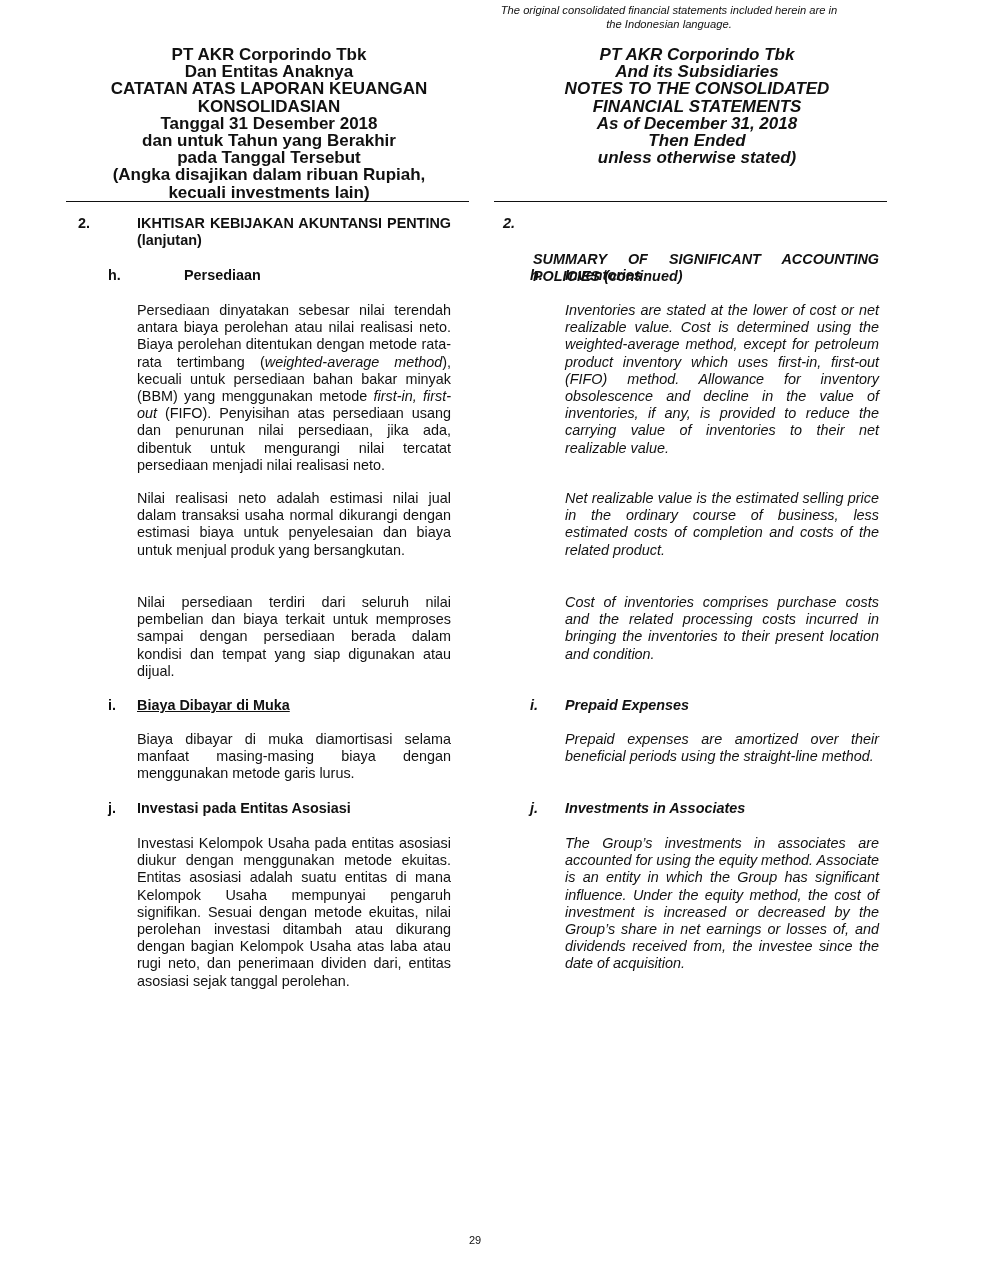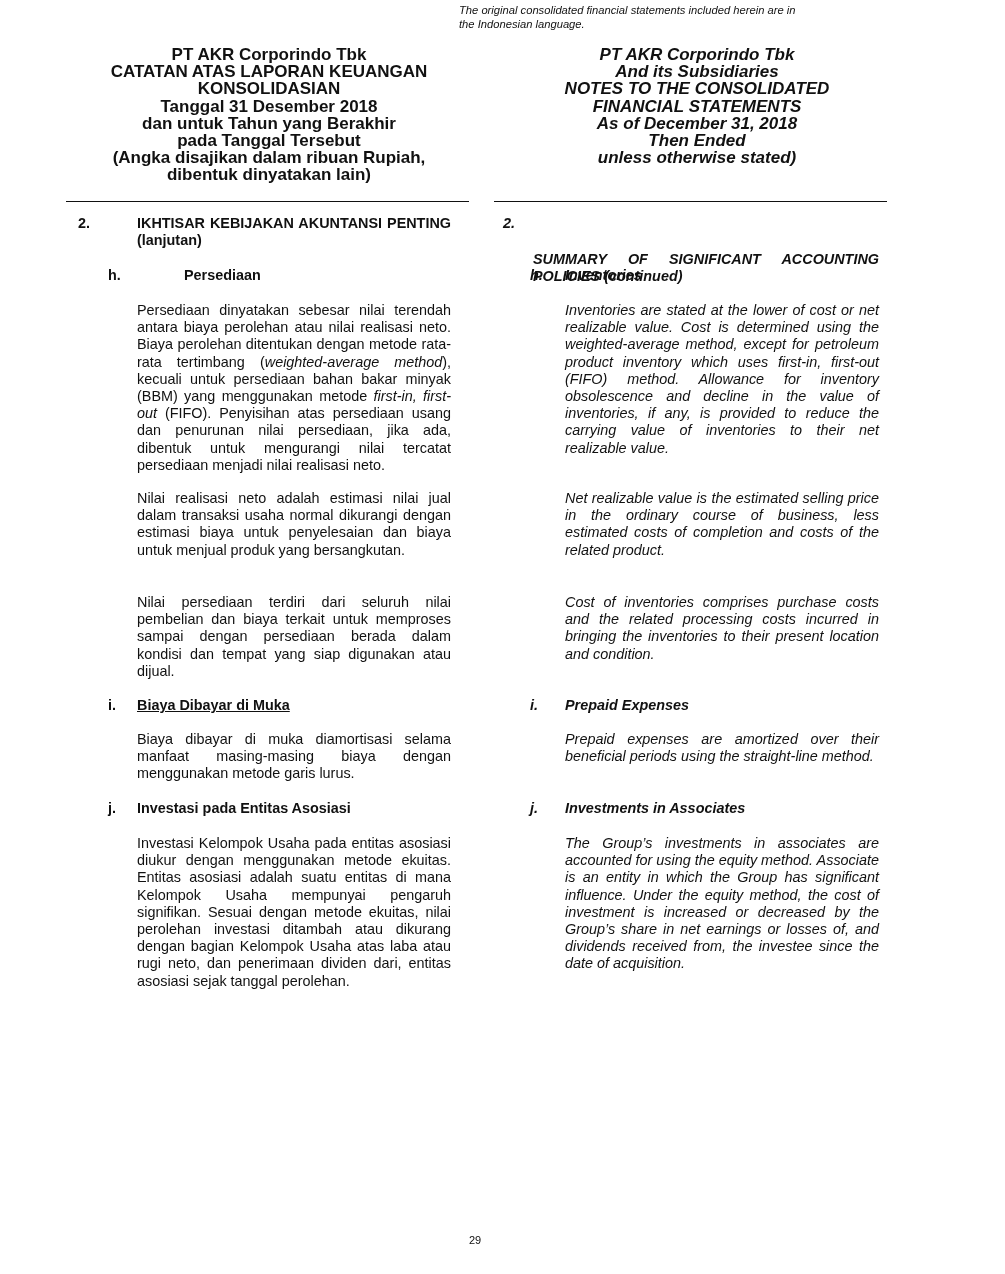--- a/index.html
+++ b/index.html
@@ -2,21 +2,21 @@
 <html><head>
   <meta charset="utf-8">
   <style>
     html, body { margin: 0; padding: 0; background: #ffffff; }
     body {
       width: 1005px; height: 1274px; position: relative; overflow: hidden;
       font-family: "Liberation Sans", sans-serif; color: #111111;
     }
     .note {
       position: absolute; right: 126px; top: 3px; width: 420px;
-      text-align: left; font-style: italic; font-size: 11.2px; line-height: 14px;
+      text-align: center; font-style: italic; font-size: 11.2px; line-height: 14px;
     }
     .hdr {
       position: absolute; top: 46px; width: 406px; text-align: center;
       font-weight: bold; font-size: 17px; line-height: 17.2px;
     }
     .hdr.left { left: 66px; }
     .hdr.right { left: 494px; font-style: italic; }
     .rule {
       position: absolute; top: 201px; height: 0; border-top: 1.6px solid #111;
     }
@@ -50,27 +50,28 @@
 </head>
 <body>
 
 <div class="note">
   <div>The original consolidated financial statements included herein are in</div>
   <div>the Indonesian language.</div>
 </div>
 
 <div class="hdr left">
   <div>PT AKR Corporindo Tbk</div>
+  <div>Dan Entitas Anaknya</div>
   <div>CATATAN ATAS LAPORAN KEUANGAN</div>
   <div>KONSOLIDASIAN</div>
   <div>Tanggal 31 Desember 2018</div>
   <div>dan untuk Tahun yang Berakhir</div>
   <div>pada Tanggal Tersebut</div>
   <div>(Angka disajikan dalam ribuan Rupiah,</div>
-  <div>dibentuk dinyatakan lain)</div>
+  <div>kecuali investments lain)</div>
 </div>
 <div class="hdr right">
   <div>PT AKR Corporindo Tbk</div>
   <div>And its Subsidiaries</div>
   <div>NOTES TO THE CONSOLIDATED</div>
   <div>FINANCIAL STATEMENTS</div>
   <div>As of December 31, 2018</div>
   <div>Then Ended</div>
   <div>unless otherwise stated)</div>
 </div>

